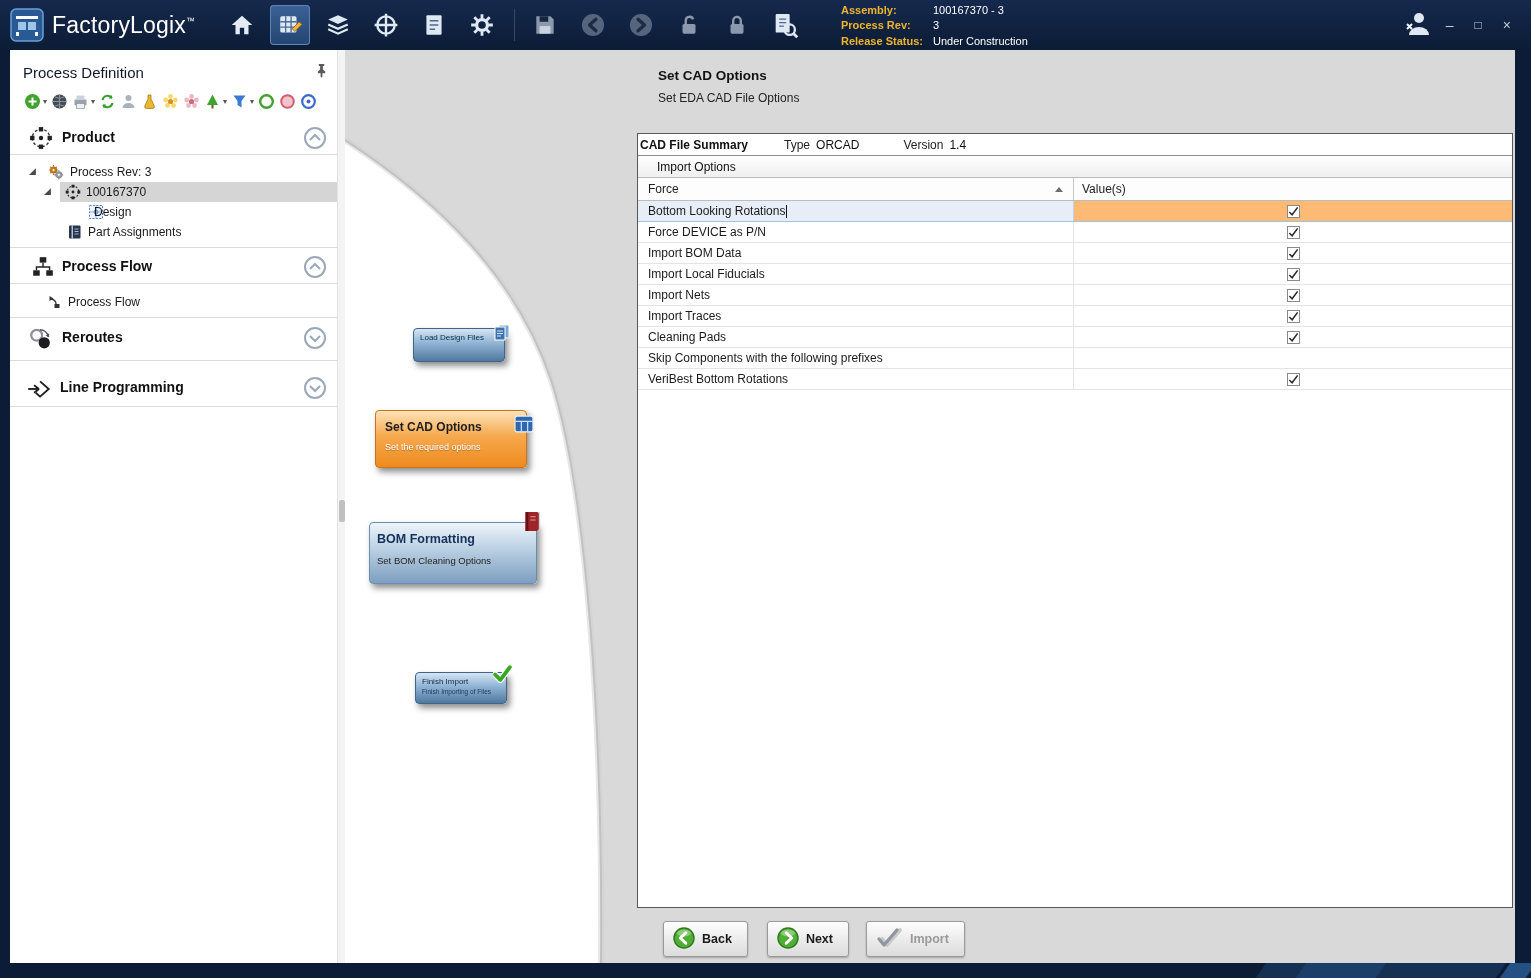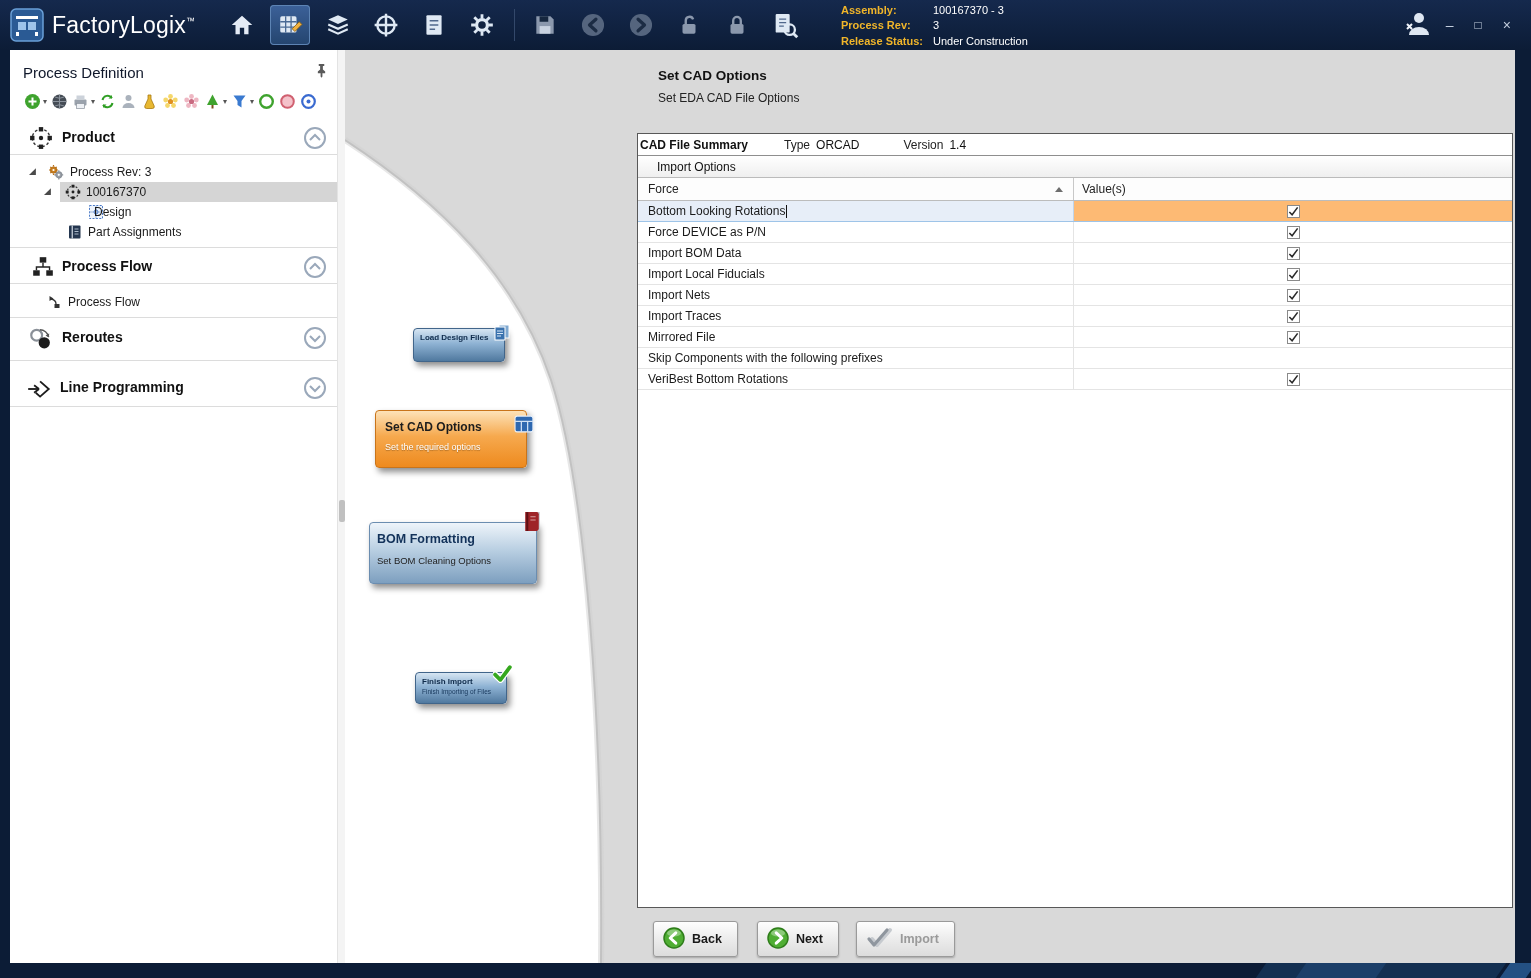--- a/index.html
+++ b/index.html
@@ -46,21 +46,21 @@
   .tlabel{position:absolute;top:3px;font-size:12px;color:#1a1a1a;white-space:nowrap}
   .scrollstrip{position:absolute;left:327px;top:0;width:8px;height:913px;background:#f4f4f4;border-left:1px solid #e3e3e3;cursor:pointer}
   .thumb{position:absolute;left:1px;top:450px;width:6px;height:22px;background:#c0c0c0;border-radius:2px}
 
   
   .wizard{position:absolute;left:335px;top:0;width:292px;height:913px;background:#fff}
   .curve{position:absolute;left:0;top:0}
   .step{position:absolute;border-radius:4px;box-shadow:3px 4px 6px rgba(0,0,0,.45);cursor:pointer}
   .step .badge{position:absolute}
   .step-sm{background:linear-gradient(180deg,#d6e5f2 0%,#8fb3d4 45%,#50799f 100%);border:1px solid #41658a}
-  .step-sm .t{font-size:8px;font-weight:bold;color:#0e2a4a;padding:4px 12px 0 6px;line-height:9px}
+  .step-sm .t{font-size:8px;font-weight:normal;color:#0e2a4a;padding:4px 12px 0 6px;line-height:9px}
   .step-sm .s{font-size:6.5px;color:#16365a;padding:2px 4px 0 6px;line-height:7px}
   .step-active{background:linear-gradient(180deg,#fde2b8 0%,#f6a94e 45%,#ee8a1e 100%);border:1px solid #c9741a}
   .step-active .t{font-size:12px;font-weight:bold;color:#1d1d1d;padding:9px 0 0 9px}
   .step-active .s{font-size:9px;color:#fff;padding:8px 0 0 9px;text-shadow:0 1px 1px rgba(0,0,0,.3)}
   .step-bom{background:linear-gradient(180deg,#eef4fa 0%,#b9cfe2 45%,#7d9fbf 100%);border:1px solid #6b8db0}
   .step-bom .t{font-size:12.5px;font-weight:bold;color:#13325a;padding:9px 0 0 7px}
   .step-bom .s{font-size:9.5px;color:#222;padding:9px 0 0 7px}
 
   
   .content{position:absolute;left:627px;top:0;width:878px;height:913px;background:#d9d9d9}
@@ -82,21 +82,21 @@
   .cell-name{width:436px;padding-left:10px;line-height:20px;border-right:1px solid #e4e4e4;white-space:nowrap;overflow:hidden}
   .cell-value{flex:1;display:flex;align-items:center;justify-content:center}
   .row.selected{background:#fdba74;border-bottom-color:#9ec4e8}
   .row.selected .cell-name{background:#e7eef8;border-right-color:#c0d4ea}
   .caret{display:inline-block;width:1px;height:13px;background:#111;margin-left:1px;vertical-align:middle}
   .checkbox{width:13px;height:13px;border:1px solid #8a8a8a;background:#fff;display:inline-flex;align-items:center;justify-content:center}
   .btnbar{position:absolute;left:0;top:871px;height:36px;display:flex;align-items:center}
   .btn{display:inline-flex;align-items:center;gap:7px;height:36px;padding:0 15px 0 9px;border:1px solid #9a9a9a;border-radius:3px;background:linear-gradient(180deg,#fefefe,#ececec 50%,#dcdcdc);box-shadow:0 1px 2px rgba(0,0,0,.25);cursor:pointer;font-family:inherit}
   .btn span{font-size:12.5px;font-weight:bold;color:#1a1a1a}
   .btn.disabled span{color:#9a9a9a}
-  .btn.b-back{margin-left:16px}.btn.b-next{margin-left:19px}.btn.b-import{margin-left:17px}
+  .btn.b-back{margin-left:26px}.btn.b-next{margin-left:19px}.btn.b-import{margin-left:17px}
 
   
   .bottombar{position:absolute;left:0;bottom:0;width:1531px;height:15px;background:#0c1c36;overflow:hidden}
   .deco{position:absolute;top:0;height:15px}
   .d1{right:30px;width:240px;background:#143052;transform:skewX(-35deg)}
   .d2{right:150px;width:80px;background:#1c3f69;transform:skewX(-35deg)}
   .d3{right:0;width:26px;background:#245083;transform:skewX(-35deg)}
 </style>
 </head>
 <body>
@@ -625,21 +625,21 @@
               <div class="cell-name">Import Traces</div>
               <div class="cell-value">
                 <span class="checkbox">
                   <svg viewBox="0 0 12 12" width="11" height="11">
                     <polyline points="1.5,6.5 4.5,9.5 10.5,1.5" fill="none" stroke="#2a2a2a" stroke-width="1.7"></polyline>
                   </svg>
                 </span>
               </div>
             </div>
             <div class="row">
-              <div class="cell-name">Mirrored File</div>
+              <div class="cell-name">Cleaning Pads</div>
               <div class="cell-value">
                 <span class="checkbox">
                   <svg viewBox="0 0 12 12" width="11" height="11">
                     <polyline points="1.5,6.5 4.5,9.5 10.5,1.5" fill="none" stroke="#2a2a2a" stroke-width="1.7"></polyline>
                   </svg>
                 </span>
               </div>
             </div>
             <div class="row">
               <div class="cell-name">Skip Components with the following prefixes</div>

